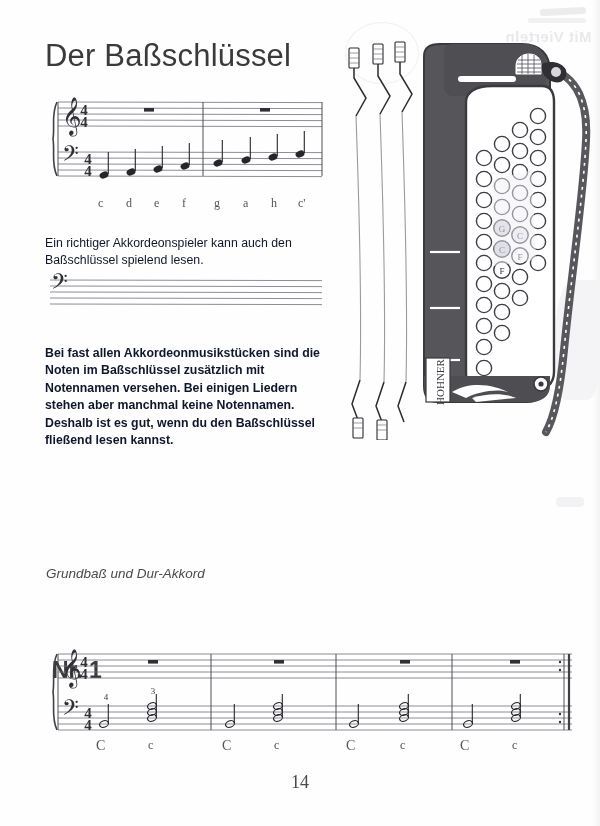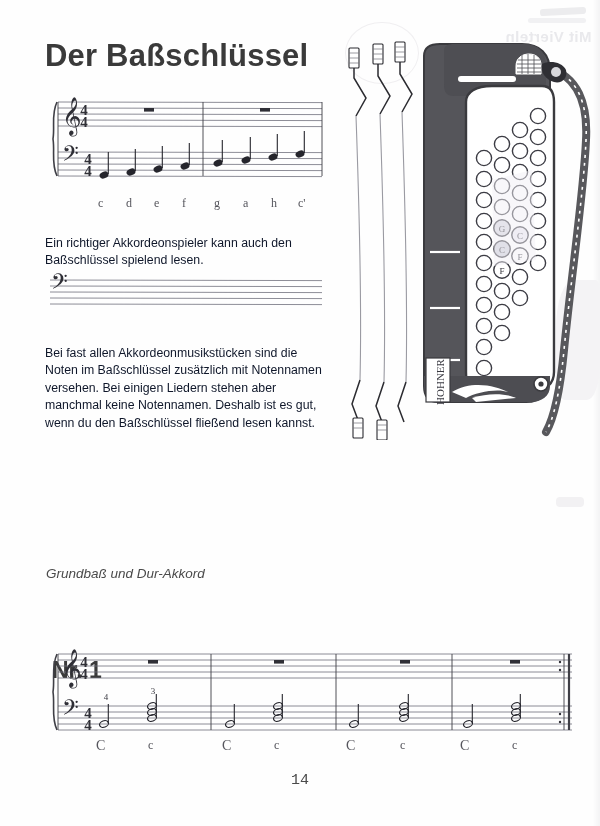--- a/index.html
+++ b/index.html
@@ -69,21 +69,21 @@
   .bleed-right-edge {
     top: 0; left: 592px;
     width: 8px; height: 826px;
     background: linear-gradient(to right, #ffffff, #f3f3f4);
   }
 
   
   .h1 {
     position: absolute;
     font-size: 31px;
-    font-weight: 700;
+    font-weight: 400;
     color: #3a3a3a;
     letter-spacing: .2px;
     white-space: nowrap;
   }
   .h1.a { top: 38px; left: 45px; }
   .h1.b { top: 528px; left: 45px; }
   .subtitle {
     position: absolute;
     top: 566px; left: 46px;
     font-size: 13.5px;
@@ -103,41 +103,41 @@
 
   
   .para {
     position: absolute;
     font-size: 12.3px;
     line-height: 17.4px;
     color: #0f172a;
     white-space: pre-line;
   }
   .para.p1 { top: 235px; left: 45px; width: 275px; }
-  .para.p2 { top: 345px; left: 45px; width: 280px; }
+  .para.p2 { top: 345px; left: 45px; width: 280px; font-weight: bold; }
 
   
   .staff { position: absolute; }
   .staff svg { display: block; overflow: visible; }
 
   .notelabels {
     position: absolute;
     font-family: "Liberation Serif", serif;
     font-size: 12px;
     color: #55555c;
   }
   .notelabels span { position: absolute; }
 
   .pageno {
     position: absolute;
     top: 772px; left: 0; width: 600px;
     text-align: center;
-    font-size: 15px;
+    font-size: 18px;
     color: #4a4a4a;
-    font-family: Liberation Mono, monospace;
+    font-family: Liberation Serif, serif;
   }
 
   
   .accordion { position: absolute; top: 20px; left: 326px; }
 </style>
 </head>
 <body>
 
 <div class="page">
 

